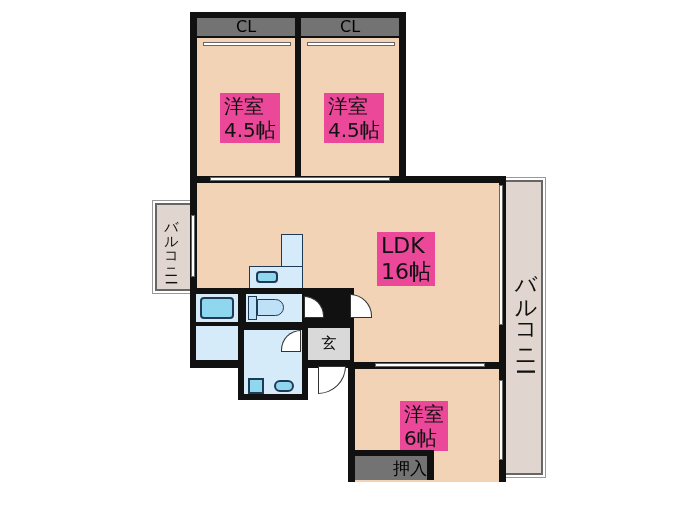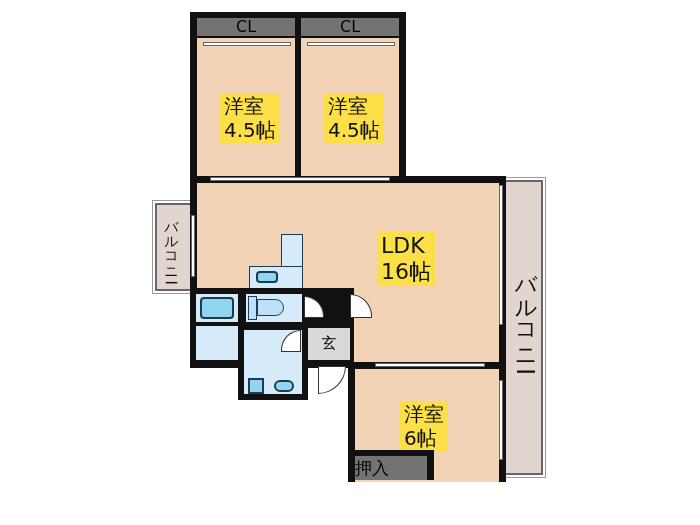--- a/index.html
+++ b/index.html
@@ -3,21 +3,21 @@
 <meta charset="utf-8">
 <style>
   html,body{margin:0;padding:0;background:#fff;}
   body{width:700px;height:525px;position:relative;overflow:hidden;font-family:"DejaVu Sans","Liberation Sans",sans-serif;}
   .abs{position:absolute;box-sizing:border-box;}
   .room{background:#f2d3b5;}
   .wet{background:#d6ebfa;}
   .wall{background:#111;}
   .balc{background:#e0d6cf;border:2px solid #666;outline:1px solid #999;outline-offset:2px;}
   .cl{background:#737373;}
-  .label{background:#fde047;color:#111;font-size:20px;line-height:24px;padding:1px 4px;}
+  .label{background:#ec4899;color:#111;font-size:20px;line-height:24px;padding:1px 4px;}
   .vtext{writing-mode:vertical-rl;text-orientation:upright;color:#111;}
   .fixture{background:#8fd6ef;border:2px solid #1f3a55;border-radius:4px;}
   .win{background:#fff;border:1px solid #666;}
   .door{border:1px solid #333;background:#fff;}
 </style>
 </head>
 <body>
 
 <div class="abs balc" style="left:503px;top:180px;width:40px;height:295px;">
   <div class="abs vtext" style="left:6px;top:78px;font-size:22px;">バルコニー</div>
@@ -89,14 +89,14 @@
 <div class="abs wall" style="left:348px;top:362px;width:158px;height:120px;"></div>
 <div class="abs room" style="left:355px;top:369px;width:144px;height:113px;"></div>
 <div class="abs win" style="left:375px;top:363px;width:110px;height:4px;"></div>
 <div class="abs win" style="left:499px;top:380px;width:4px;height:80px;"></div>
 <div class="abs label" style="left:400px;top:401px;">
   <div>洋室</div>
   <div>6帖</div>
 </div>
 <div class="abs wall" style="left:348px;top:450px;width:86px;height:30px;"></div>
 <div class="abs cl" style="left:355px;top:456px;width:72px;height:24px;">
-  <div class="abs" style="left:0;width:72px;top:1px;text-align:left;font-size:17px;">押入</div>
+  <div class="abs" style="left:0;width:72px;top:1px;text-align:right;font-size:17px;">押入</div>
 </div>
 
 </body></html>

